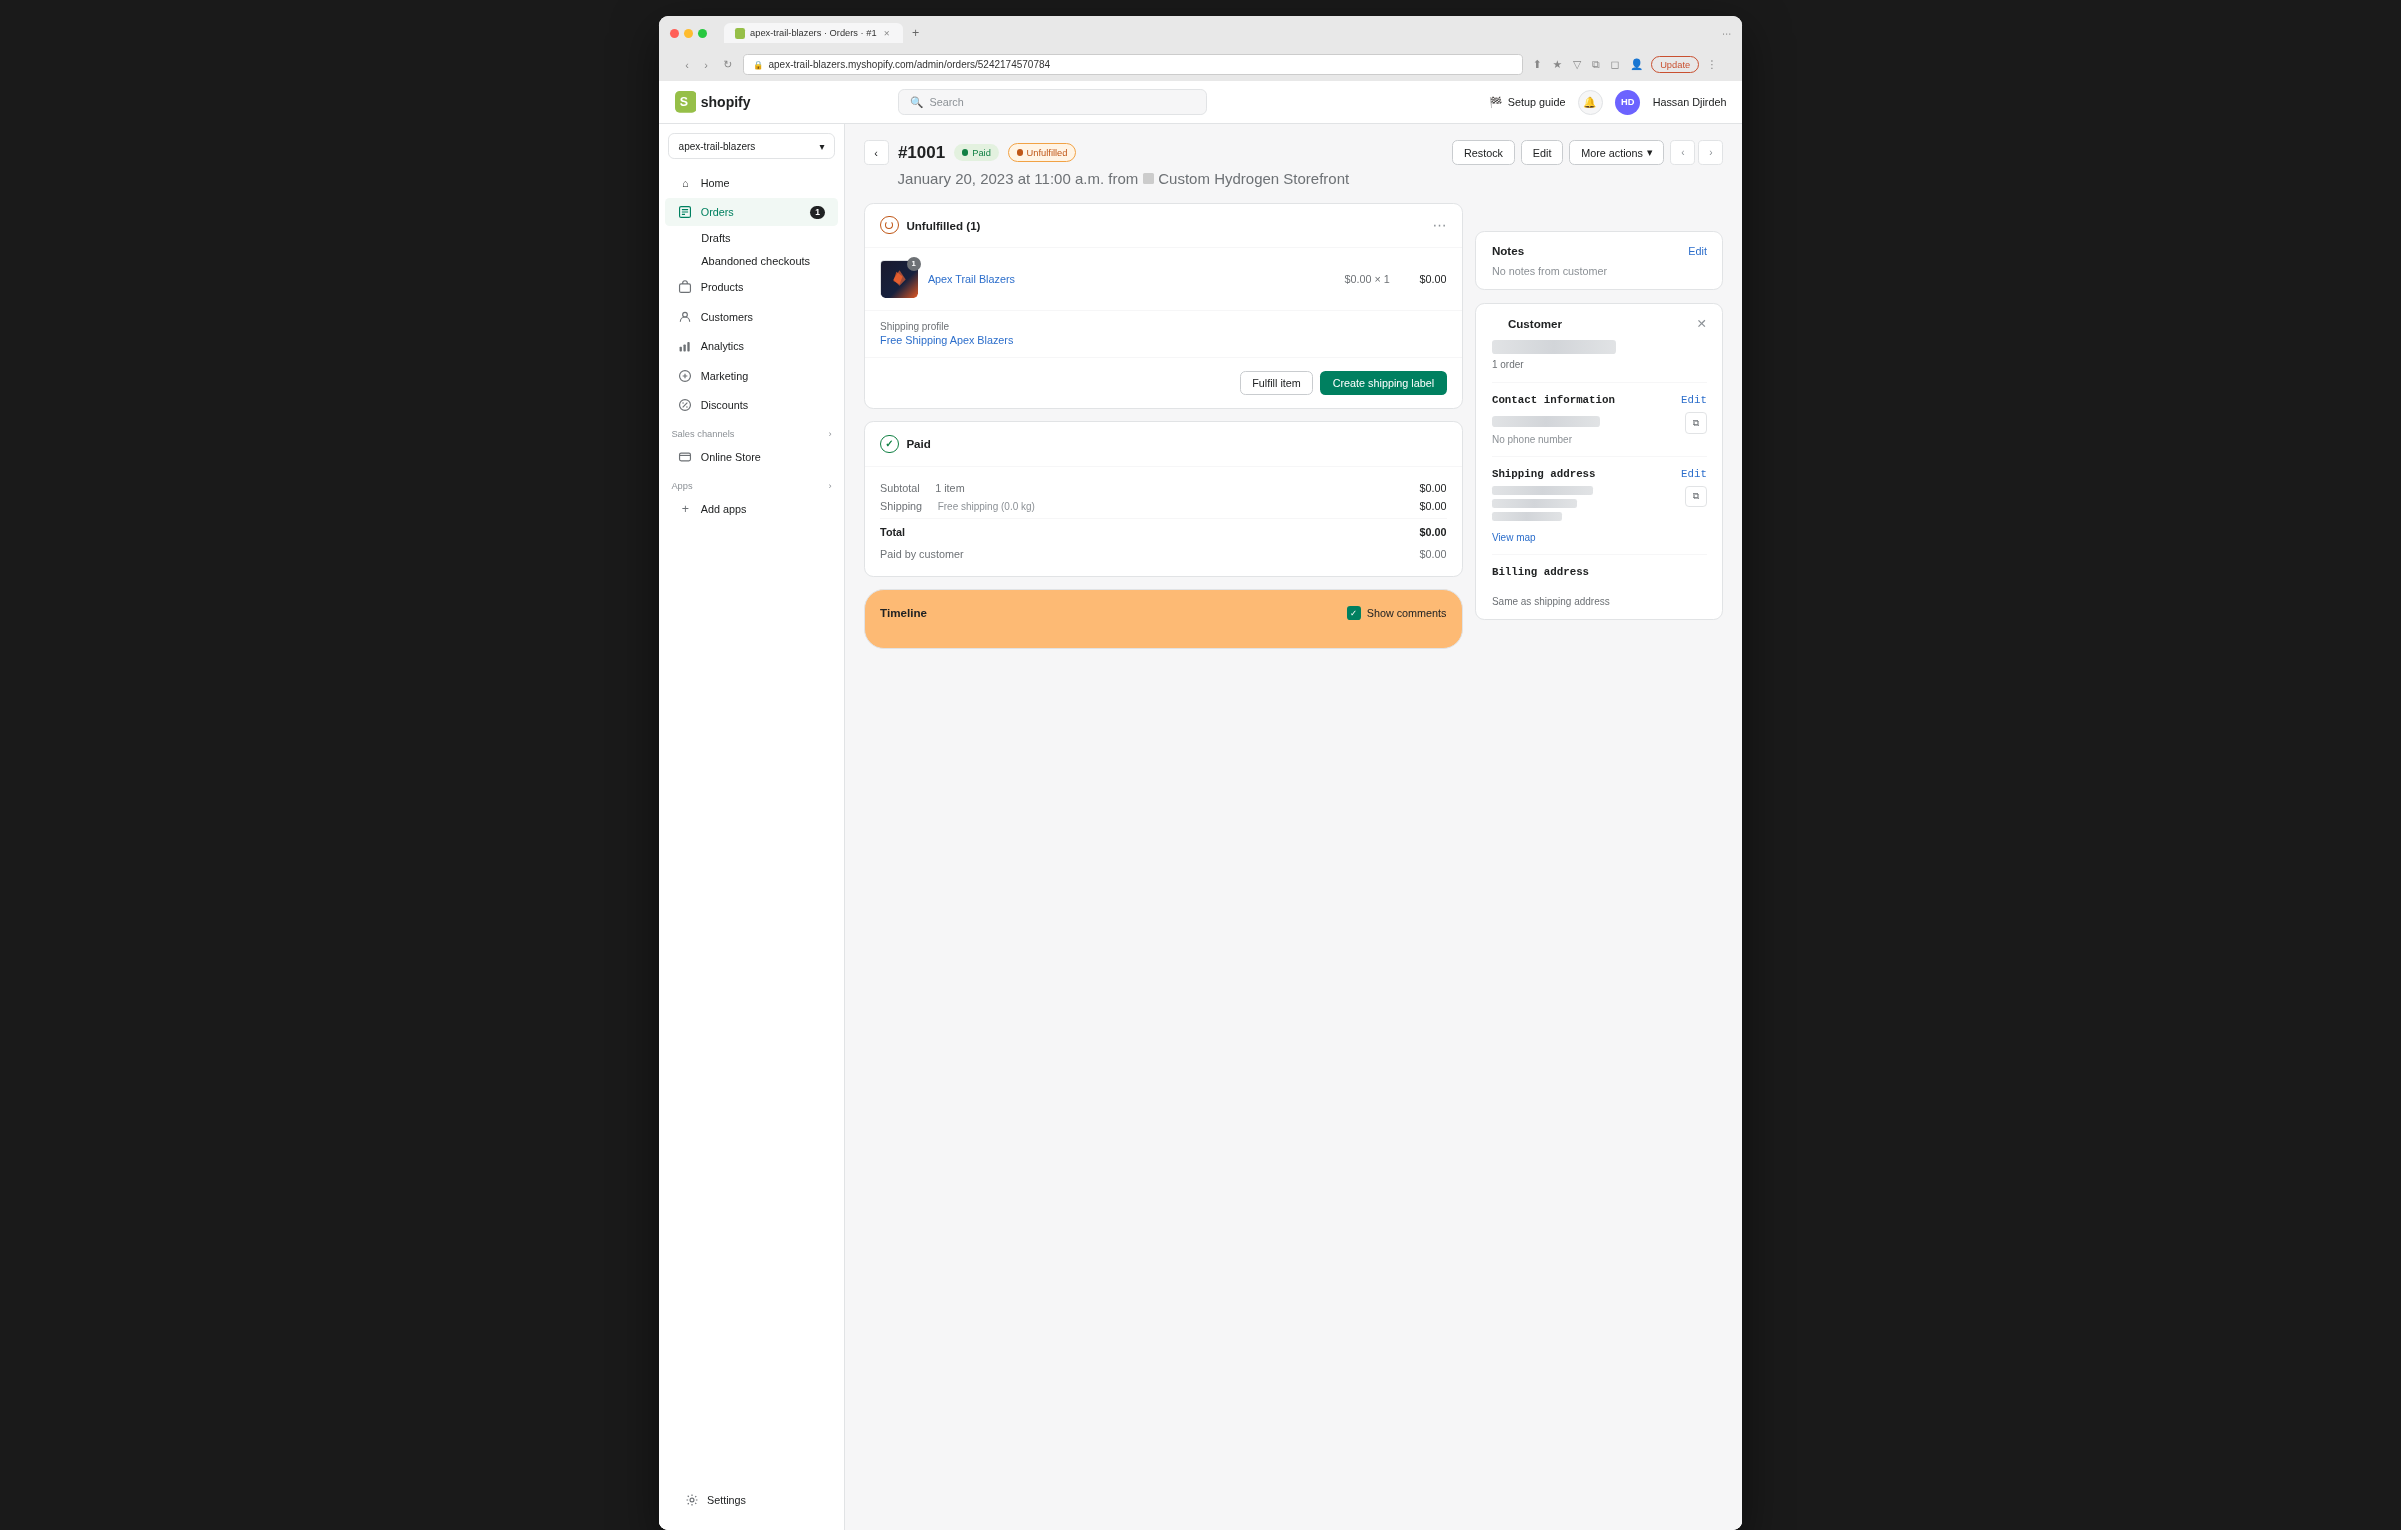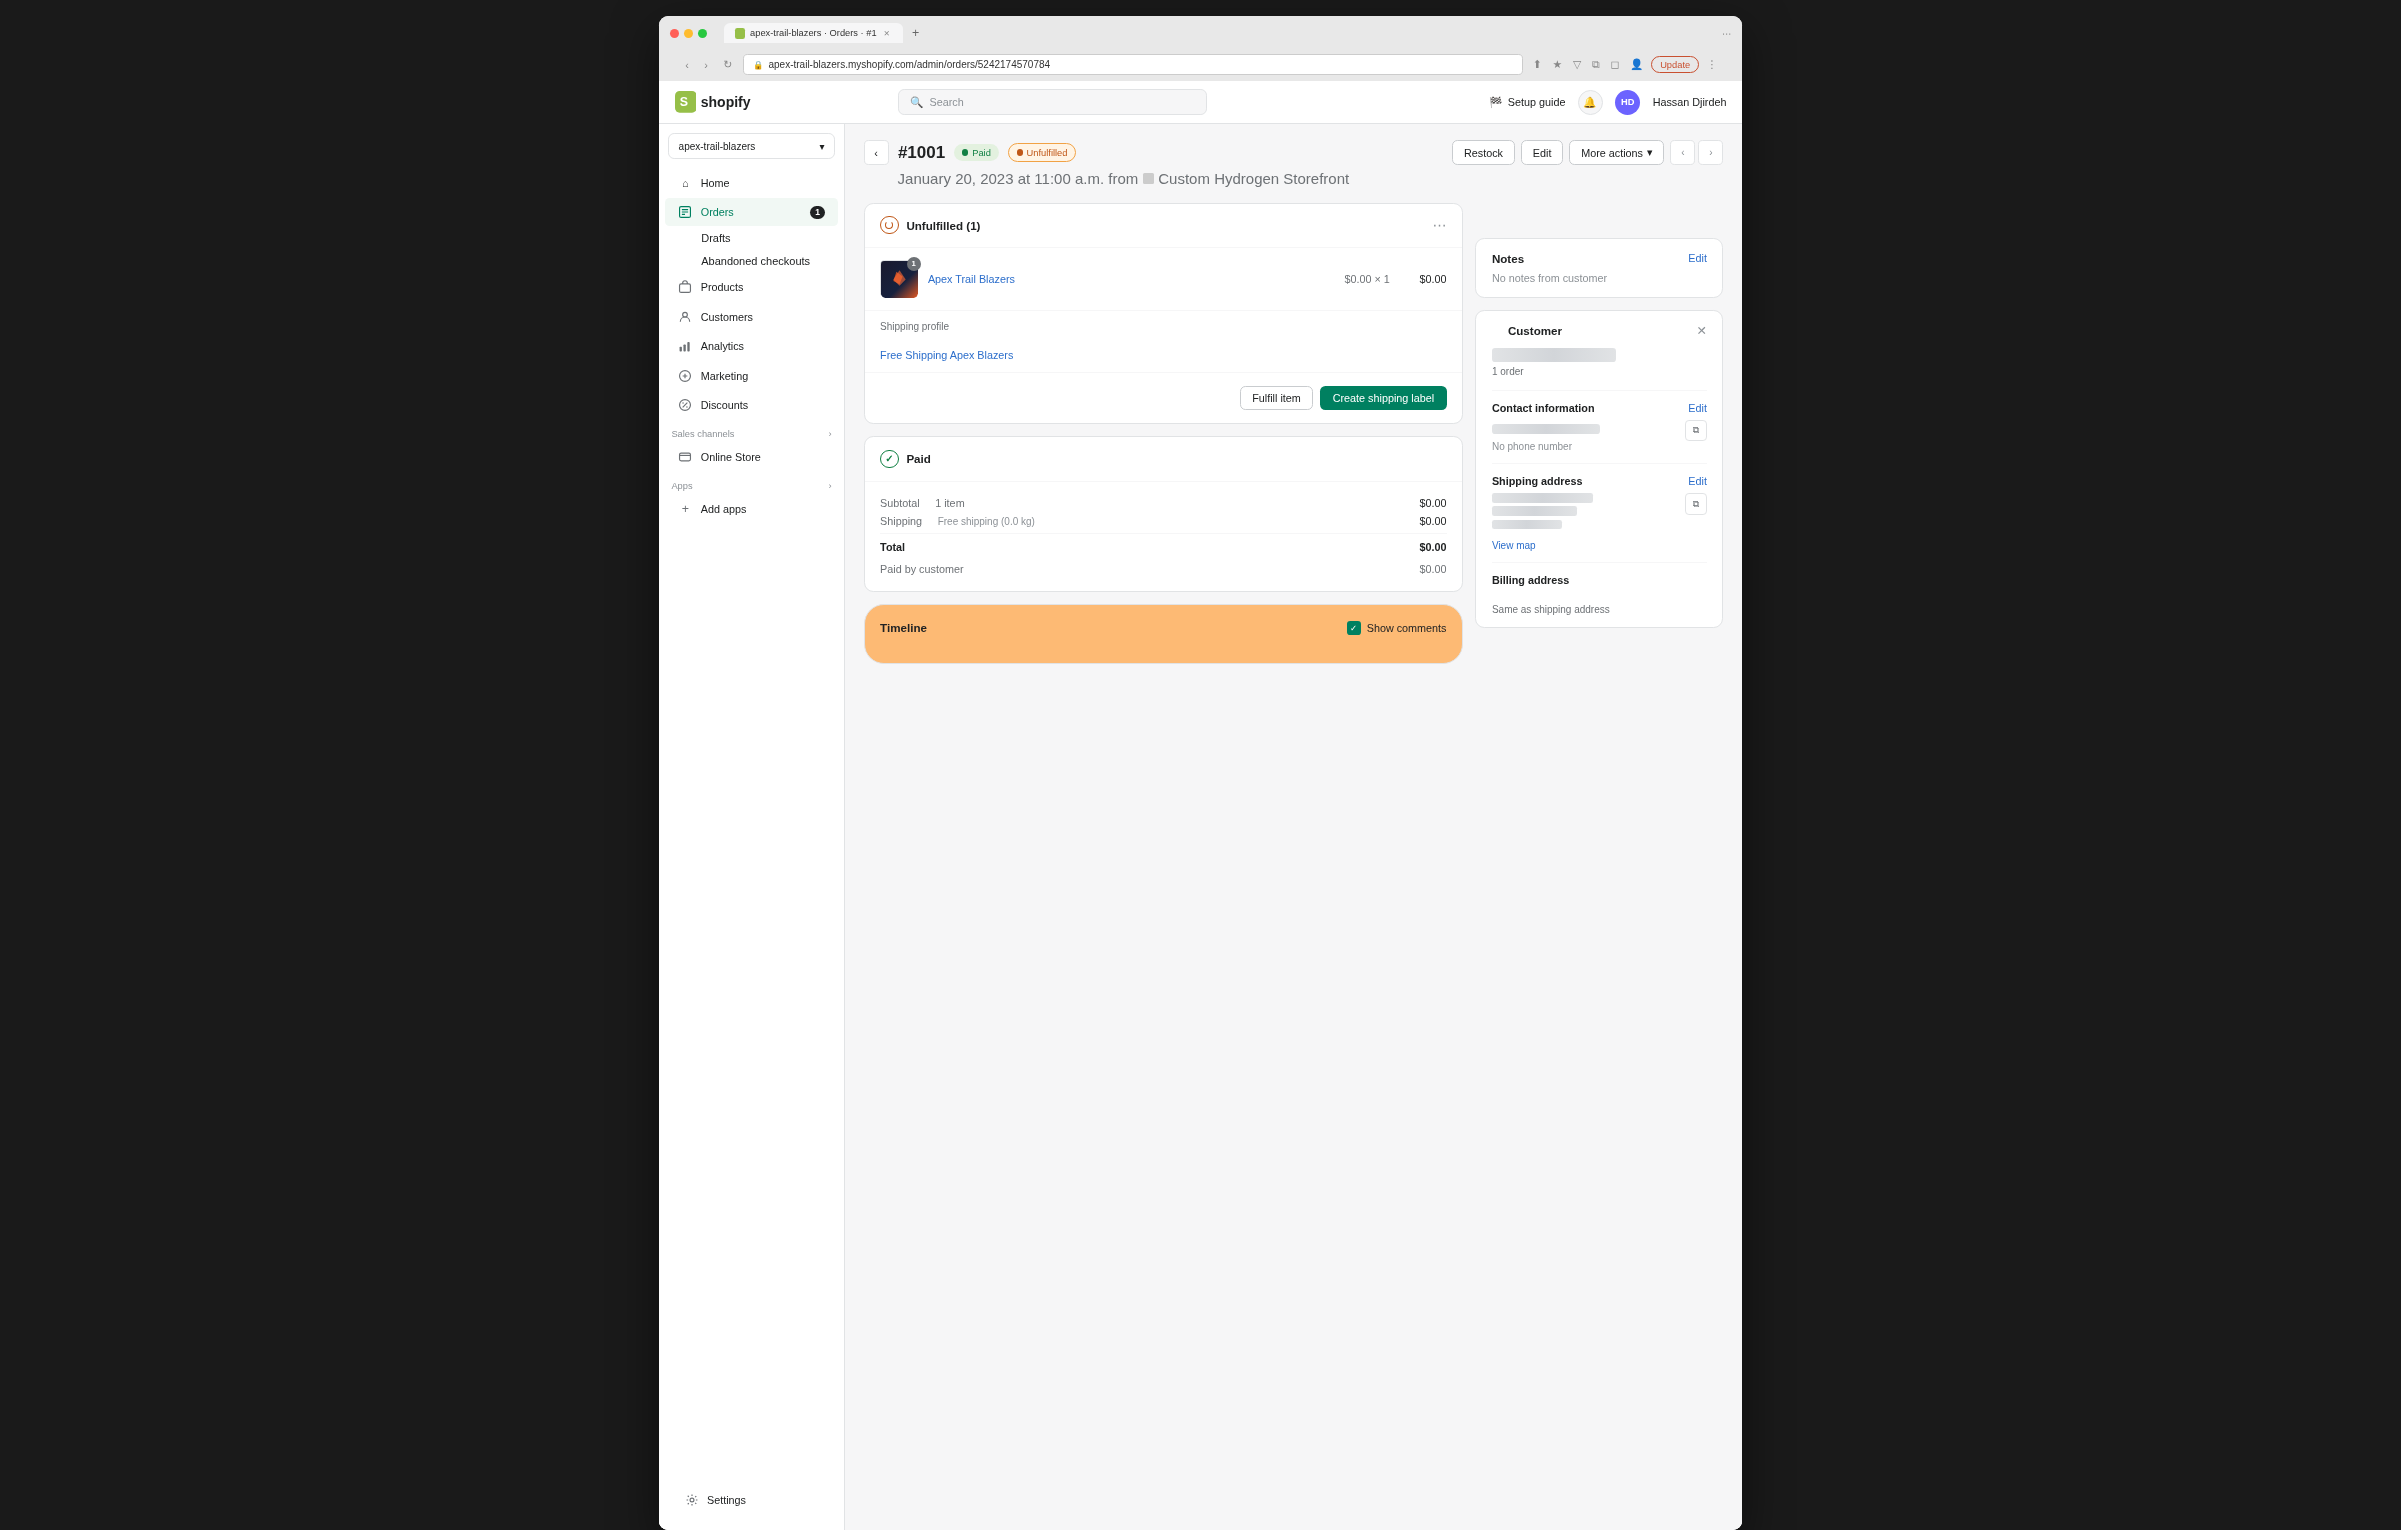--- a/index.html
+++ b/index.html
@@ -325,21 +325,21 @@
     }
     .product-name { color: #2c6ecb; font-size: 10.8px; text-decoration: none; cursor: pointer; }
     .product-price { margin-left: auto; color: #6d7175; font-size: 10.8px; }
     .product-total { color: #202223; font-size: 10.8px; min-width: 46px; text-align: right; }
 
     
     .shipping-section {
       padding: 10.8px 15.5px;
       border-bottom: 0.8px solid #f6f6f7;
     }
-    .shipping-label { font-size: 10px; color: #6d7175; margin-bottom: 17px; }
+    .shipping-label { font-size: 10px; color: #6d7175; margin-bottom: 2px; }
     .shipping-link { color: #2c6ecb; font-size: 10.8px; cursor: pointer; text-decoration: none; }
 
     
     .fulfill-actions {
       padding: 12.4px 15.5px;
       display: flex;
       justify-content: flex-end;
       gap: 7.7px;
     }
     .btn-fulfill {
@@ -409,21 +409,21 @@
     .close-btn { background: none; border: none; color: #8c9196; cursor: pointer; font-size: 12.4px; }
     .customer-name-blur {
       height: 14px;
       background: linear-gradient(90deg, #e1e3e5 0%, #d2d5d9 50%, #e1e3e5 100%);
       border-radius: 3.1px;
       margin-bottom: 4.6px;
       width: 124px;
     }
     .customer-orders { font-size: 10px; color: #6d7175; margin-bottom: 12.4px; }
 
-    .section-header { display: flex; justify-content: space-between; align-items: center; margin-bottom: 6.2px; }
+    .section-header { display: flex; justify-content: space-between; align-items: center; margin-bottom: 6.2px; font-family: Liberation Mono, monospace; }
     .section-title { font-size: 10.8px; font-weight: 600; color: #202223; }
 
     .contact-blur {
       height: 10.8px;
       background: linear-gradient(90deg, #e1e3e5 0%, #d2d5d9 50%, #e1e3e5 100%);
       border-radius: 3.1px;
       width: 108px;
       margin-bottom: 3.1px;
     }
     .copy-btn {

